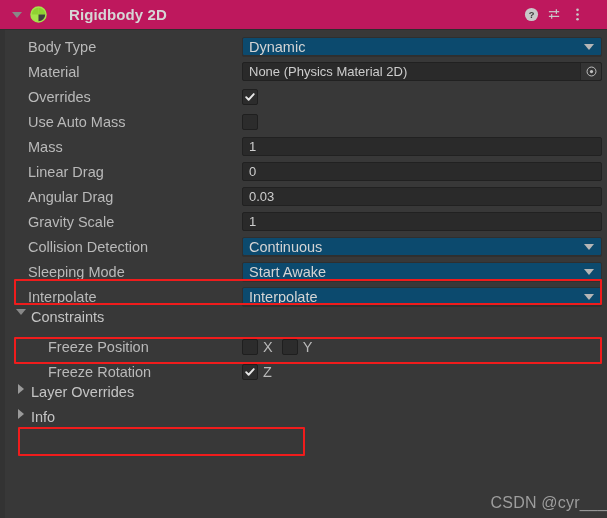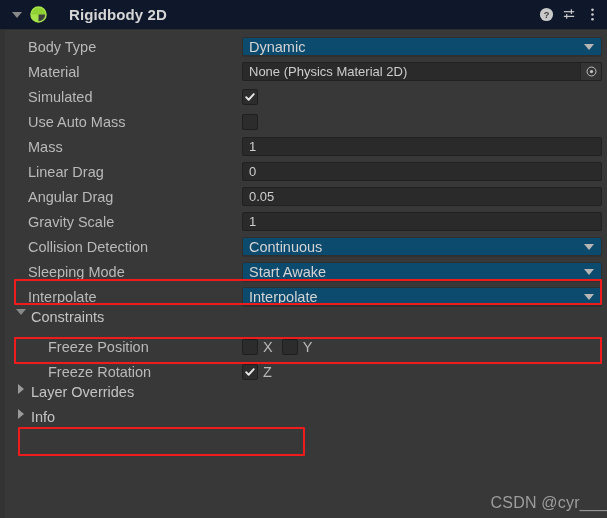--- a/index.html
+++ b/index.html
@@ -32,25 +32,25 @@
     top: 30px;
     width: 5px;
     height: 488px;
     background: #333333;
   }
 
   
   .comp-header {
     position: relative;
     height: 30px;
-    background: #0f172a;
+    background: #be185d;
     border-bottom: 1px solid #2e2e2e;
     display: flex;
     align-items: center;
-    padding: 0 5px 0 10px;
+    padding: 0 20px 0 10px;
     box-sizing: border-box;
   }
   .hdr-foldout {
     width: 13px;
     height: 30px;
     display: flex;
     align-items: center;
     justify-content: center;
     flex: 0 0 auto;
   }
@@ -320,21 +320,21 @@
             <svg viewBox="0 0 16 16" width="13" height="13">
               <circle cx="8" cy="8" r="5.5" fill="none" stroke="#c2c2c2" stroke-width="1.2"></circle>
               <circle cx="8" cy="8" r="2" fill="#c2c2c2"></circle>
             </svg>
           </span>
         </div>
       </div>
     </div>
 
     <div class="row">
-      <div class="lbl">Simulated</div>
+      <div class="lbl">Overrides</div>
       <div class="inline-ctl">
         <span class="cbox">
           <svg viewBox="0 0 14 14" width="12" height="12">
             <path d="M2.5 7.2 L5.4 10.2 L11.4 3.6" fill="none" stroke="#e6e6e6" stroke-width="2.2" stroke-linecap="round" stroke-linejoin="round"></path>
           </svg>
         </span>
       </div>
     </div>
 
     <div class="row">
@@ -359,21 +359,21 @@
         <div class="field">
           <span class="val">0</span>
         </div>
       </div>
     </div>
 
     <div class="row">
       <div class="lbl">Angular Drag</div>
       <div class="ctl">
         <div class="field">
-          <span class="val">0.05</span>
+          <span class="val">0.03</span>
         </div>
       </div>
     </div>
 
     <div class="row">
       <div class="lbl">Gravity Scale</div>
       <div class="ctl">
         <div class="field">
           <span class="val">1</span>
         </div>

